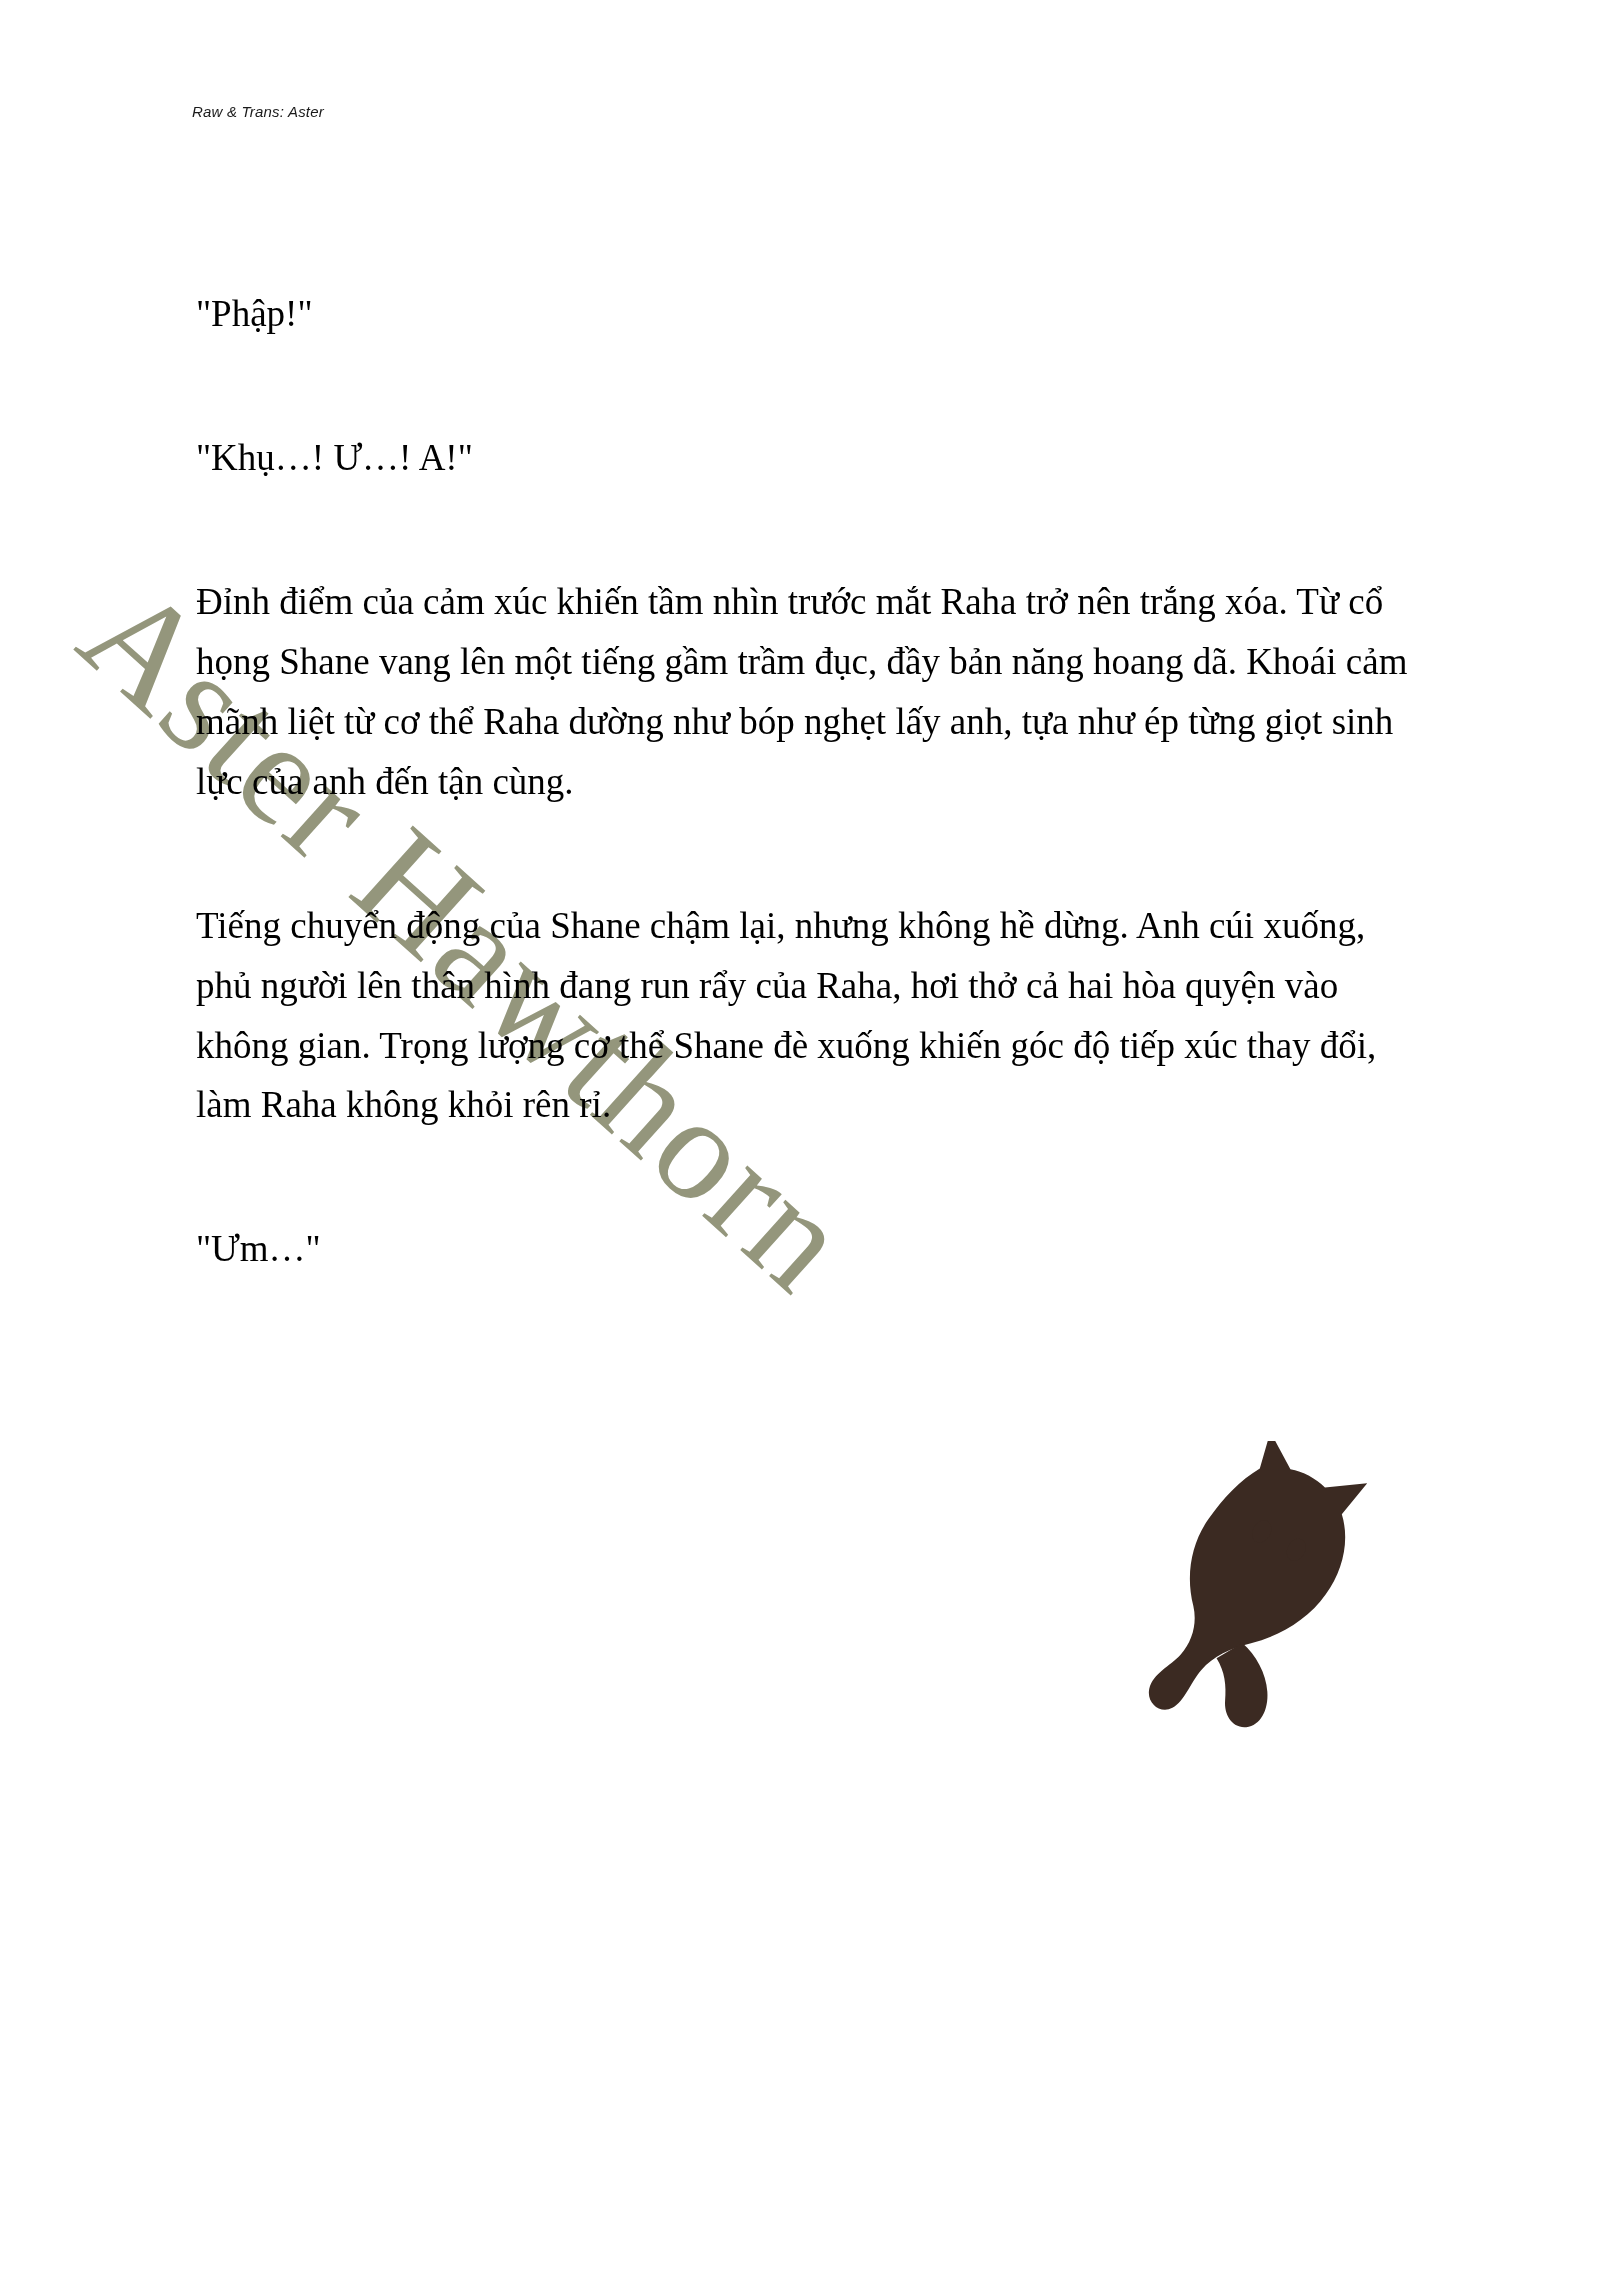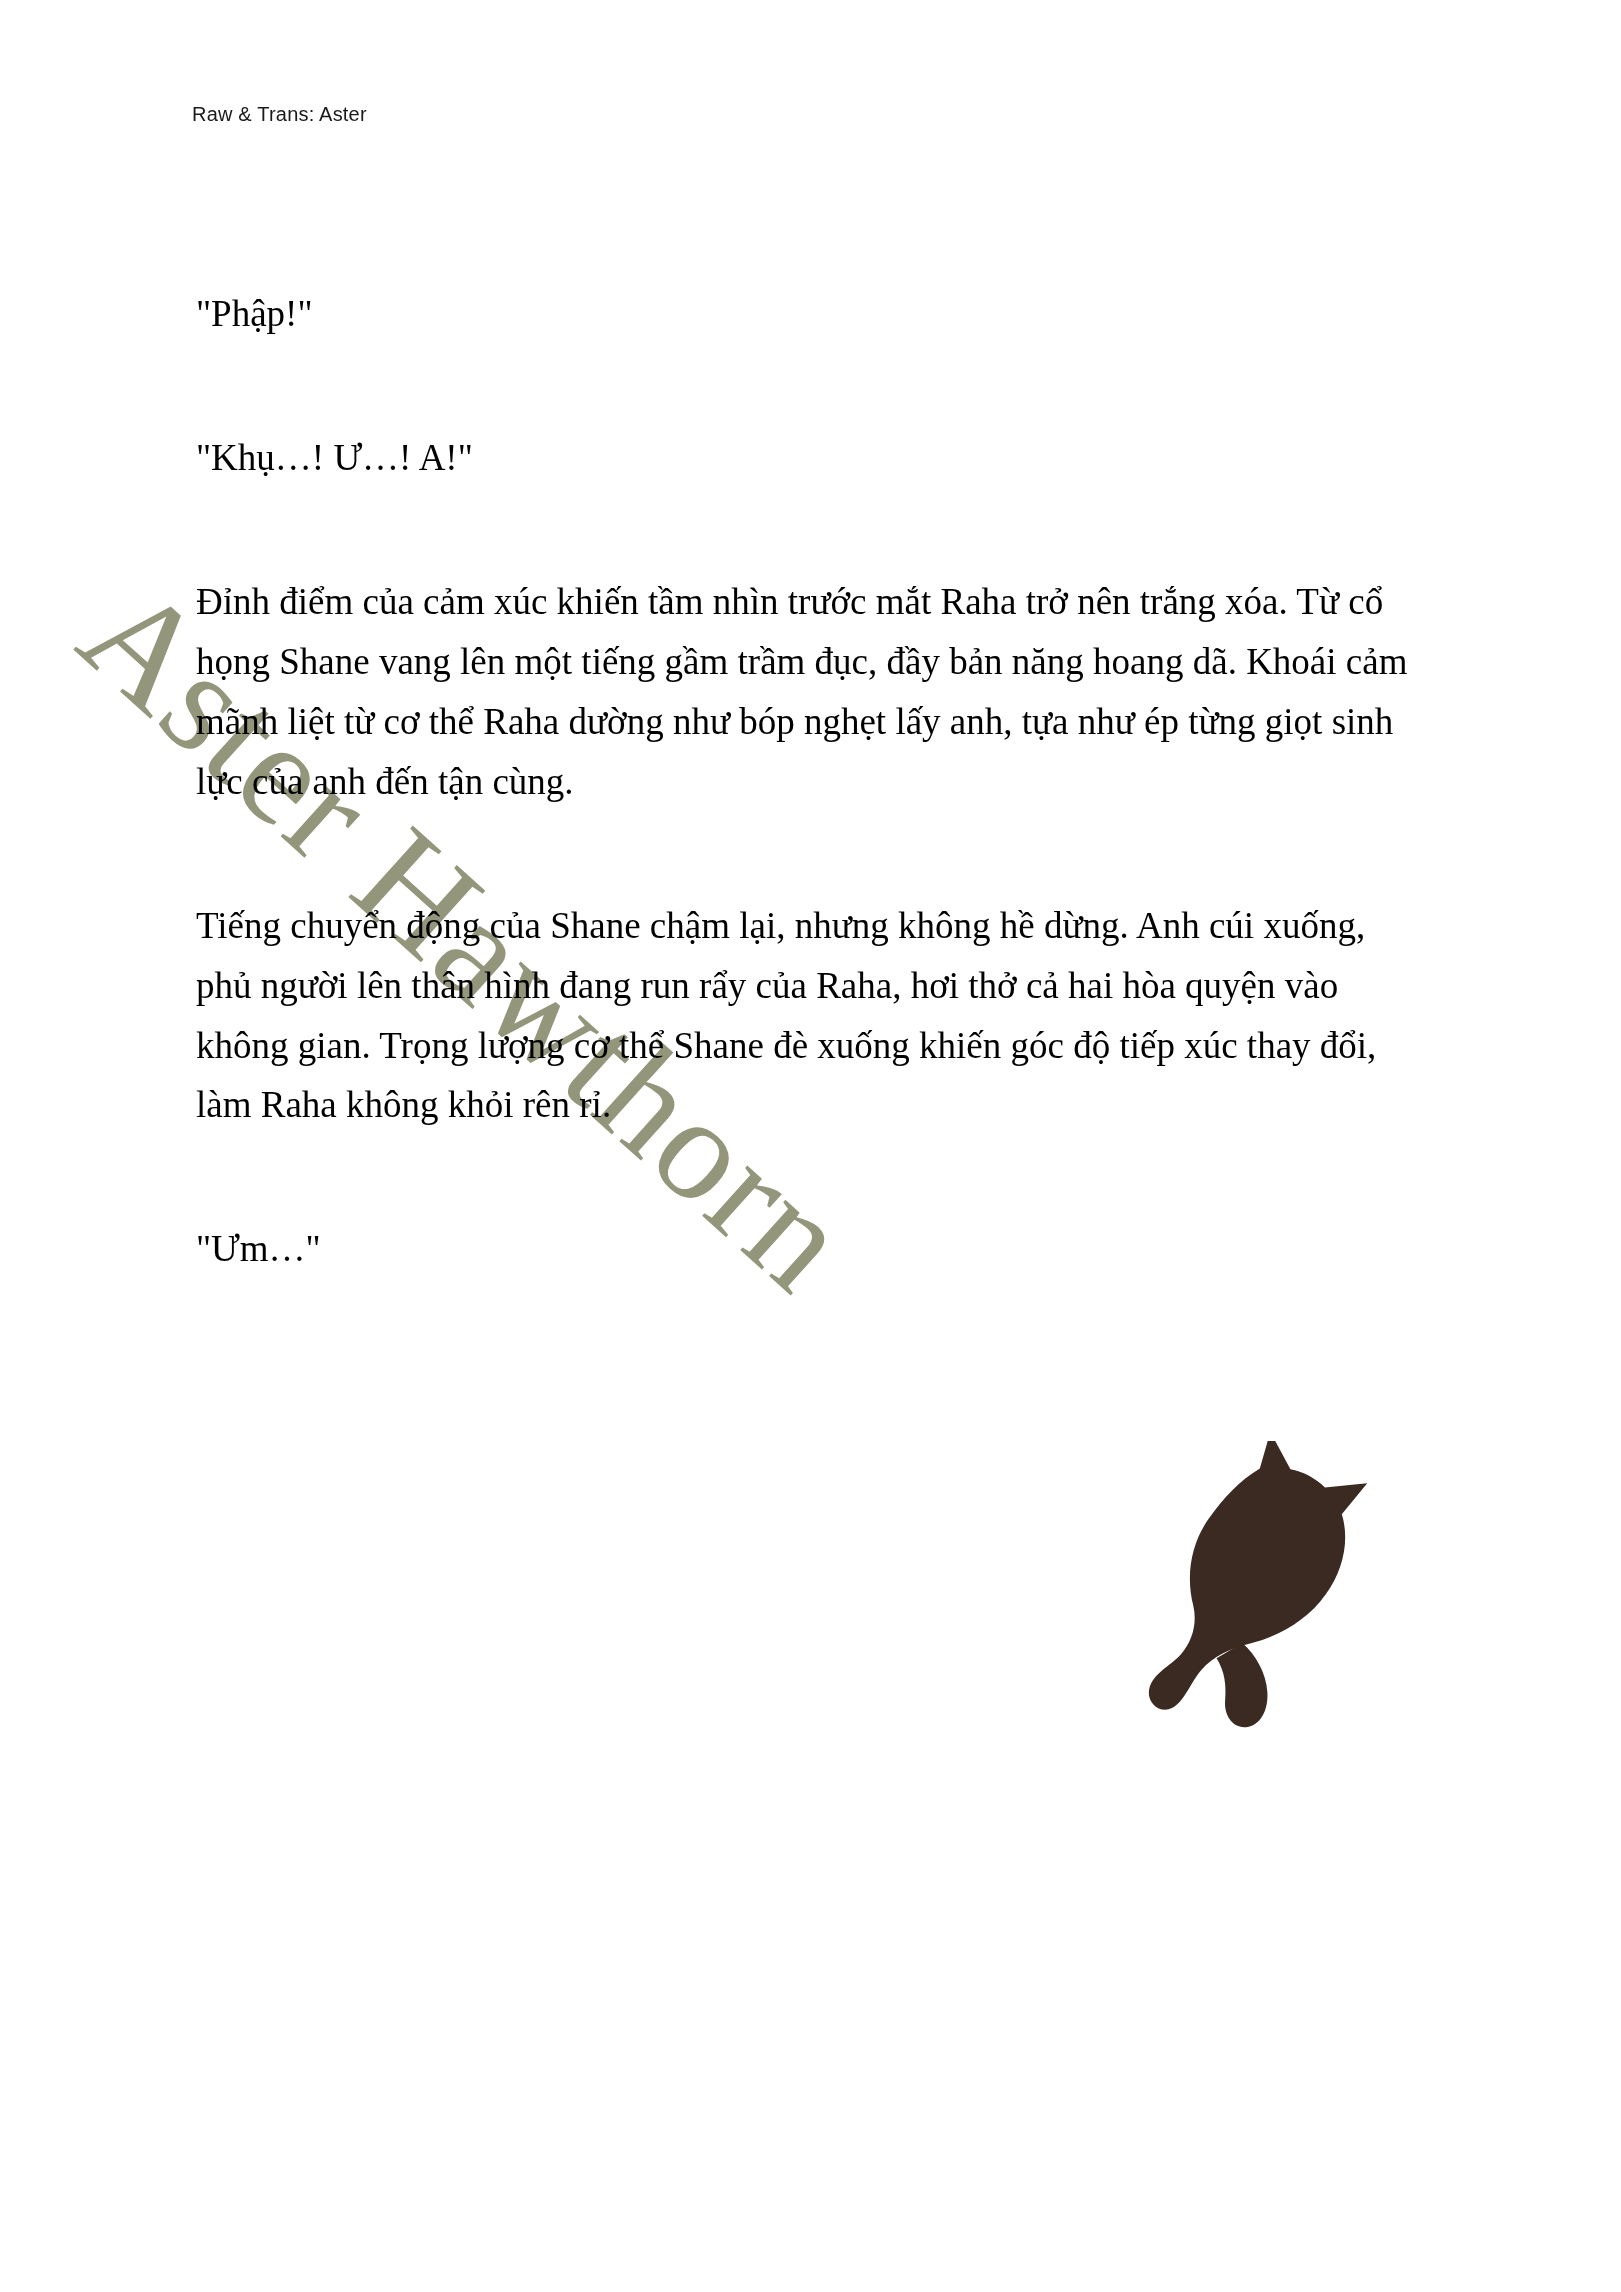--- a/index.html
+++ b/index.html
@@ -15,23 +15,24 @@
     width: 1621px;
     height: 2293px;
     background: #ffffff;
     overflow: hidden;
   }
   .header-note {
     position: absolute;
     left: 192px;
     top: 103px;
     font-family: "Liberation Sans", sans-serif;
-    font-size: 20px;
+    font-size: 15px;
     color: #1a1a1a;
     letter-spacing: 0.2px;
+    font-style: italic;
   }
   .content {
     position: absolute;
     left: 196px;
     top: 284px;
     width: 1225px;
   }
   .para {
     font-family: "Liberation Serif", serif;
     font-size: 37px;

